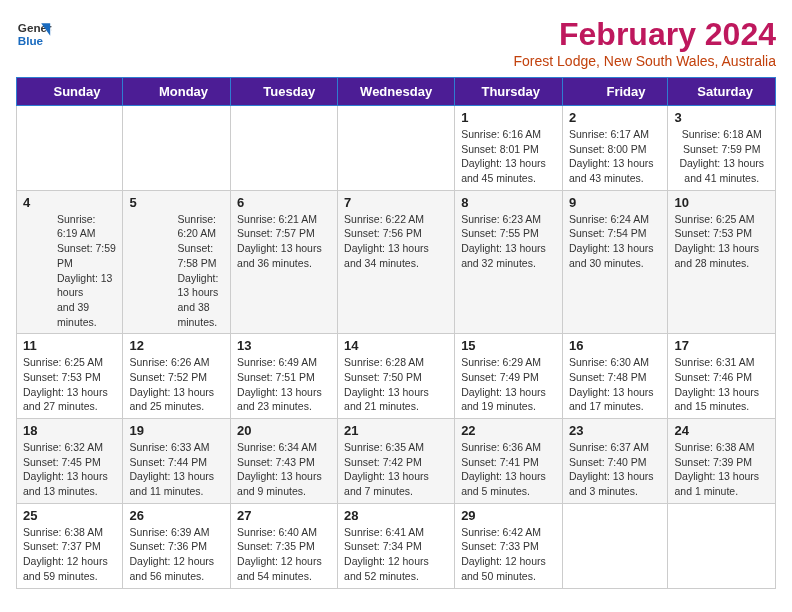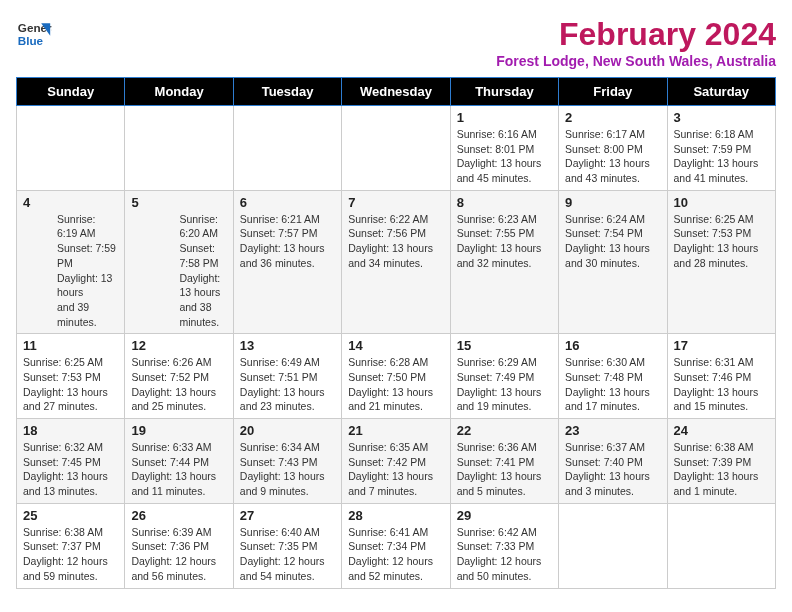--- a/index.html
+++ b/index.html
@@ -28,33 +28,33 @@
     .title-area {
       text-align: right;
     }
     .month-year {
       font-size: 32px;
       font-weight: bold;
       color: #be185d;
     }
     .location {
       font-size: 14px;
-      color: #a21caf;
-      font-weight: bold;
+      color: #c2410c;
+      font-weight: normal;
     }
     table {
       width: 100%;
       border-collapse: collapse;
       font-size: 11px;
     }
     thead th {
-      background-color: #000000;
+      background-color: #4c1d95;
       color: #fff;
-      text-align: center;
-      padding: 6px 12px;
+      text-align: right;
+      padding: 6px 22px;
       font-size: 13px;
       font-weight: bold;
       border: 1px solid #2e7dd1;
     }
     td {
       border: 1px solid #ccc;
       vertical-align: top;
       padding: 4px 6px;
       width: calc(100% / 7);
       min-height: 80px;
@@ -124,21 +124,21 @@
         </td>
         <td>
           <span class="day-num">2</span>
           <div class="day-info" style="white-space: pre-line;">Sunrise: 6:17 AM
 Sunset: 8:00 PM
 Daylight: 13 hours
 and 43 minutes.</div>
         </td>
         <td>
           <span class="day-num">3</span>
-          <div class="day-info" style="white-space: pre-line;">Sunrise: 6:18 AM
+          <div class="day-info" style="white-space: pre-line; text-align: center;">Sunrise: 6:18 AM
 Sunset: 7:59 PM
 Daylight: 13 hours
 and 41 minutes.</div>
         </td>
       </tr>
       <tr>
         <td>
           <span class="day-num">4</span>
           <div class="day-info" style="white-space: pre-line; margin-left: 34px;">Sunrise: 6:19 AM
 Sunset: 7:59 PM

